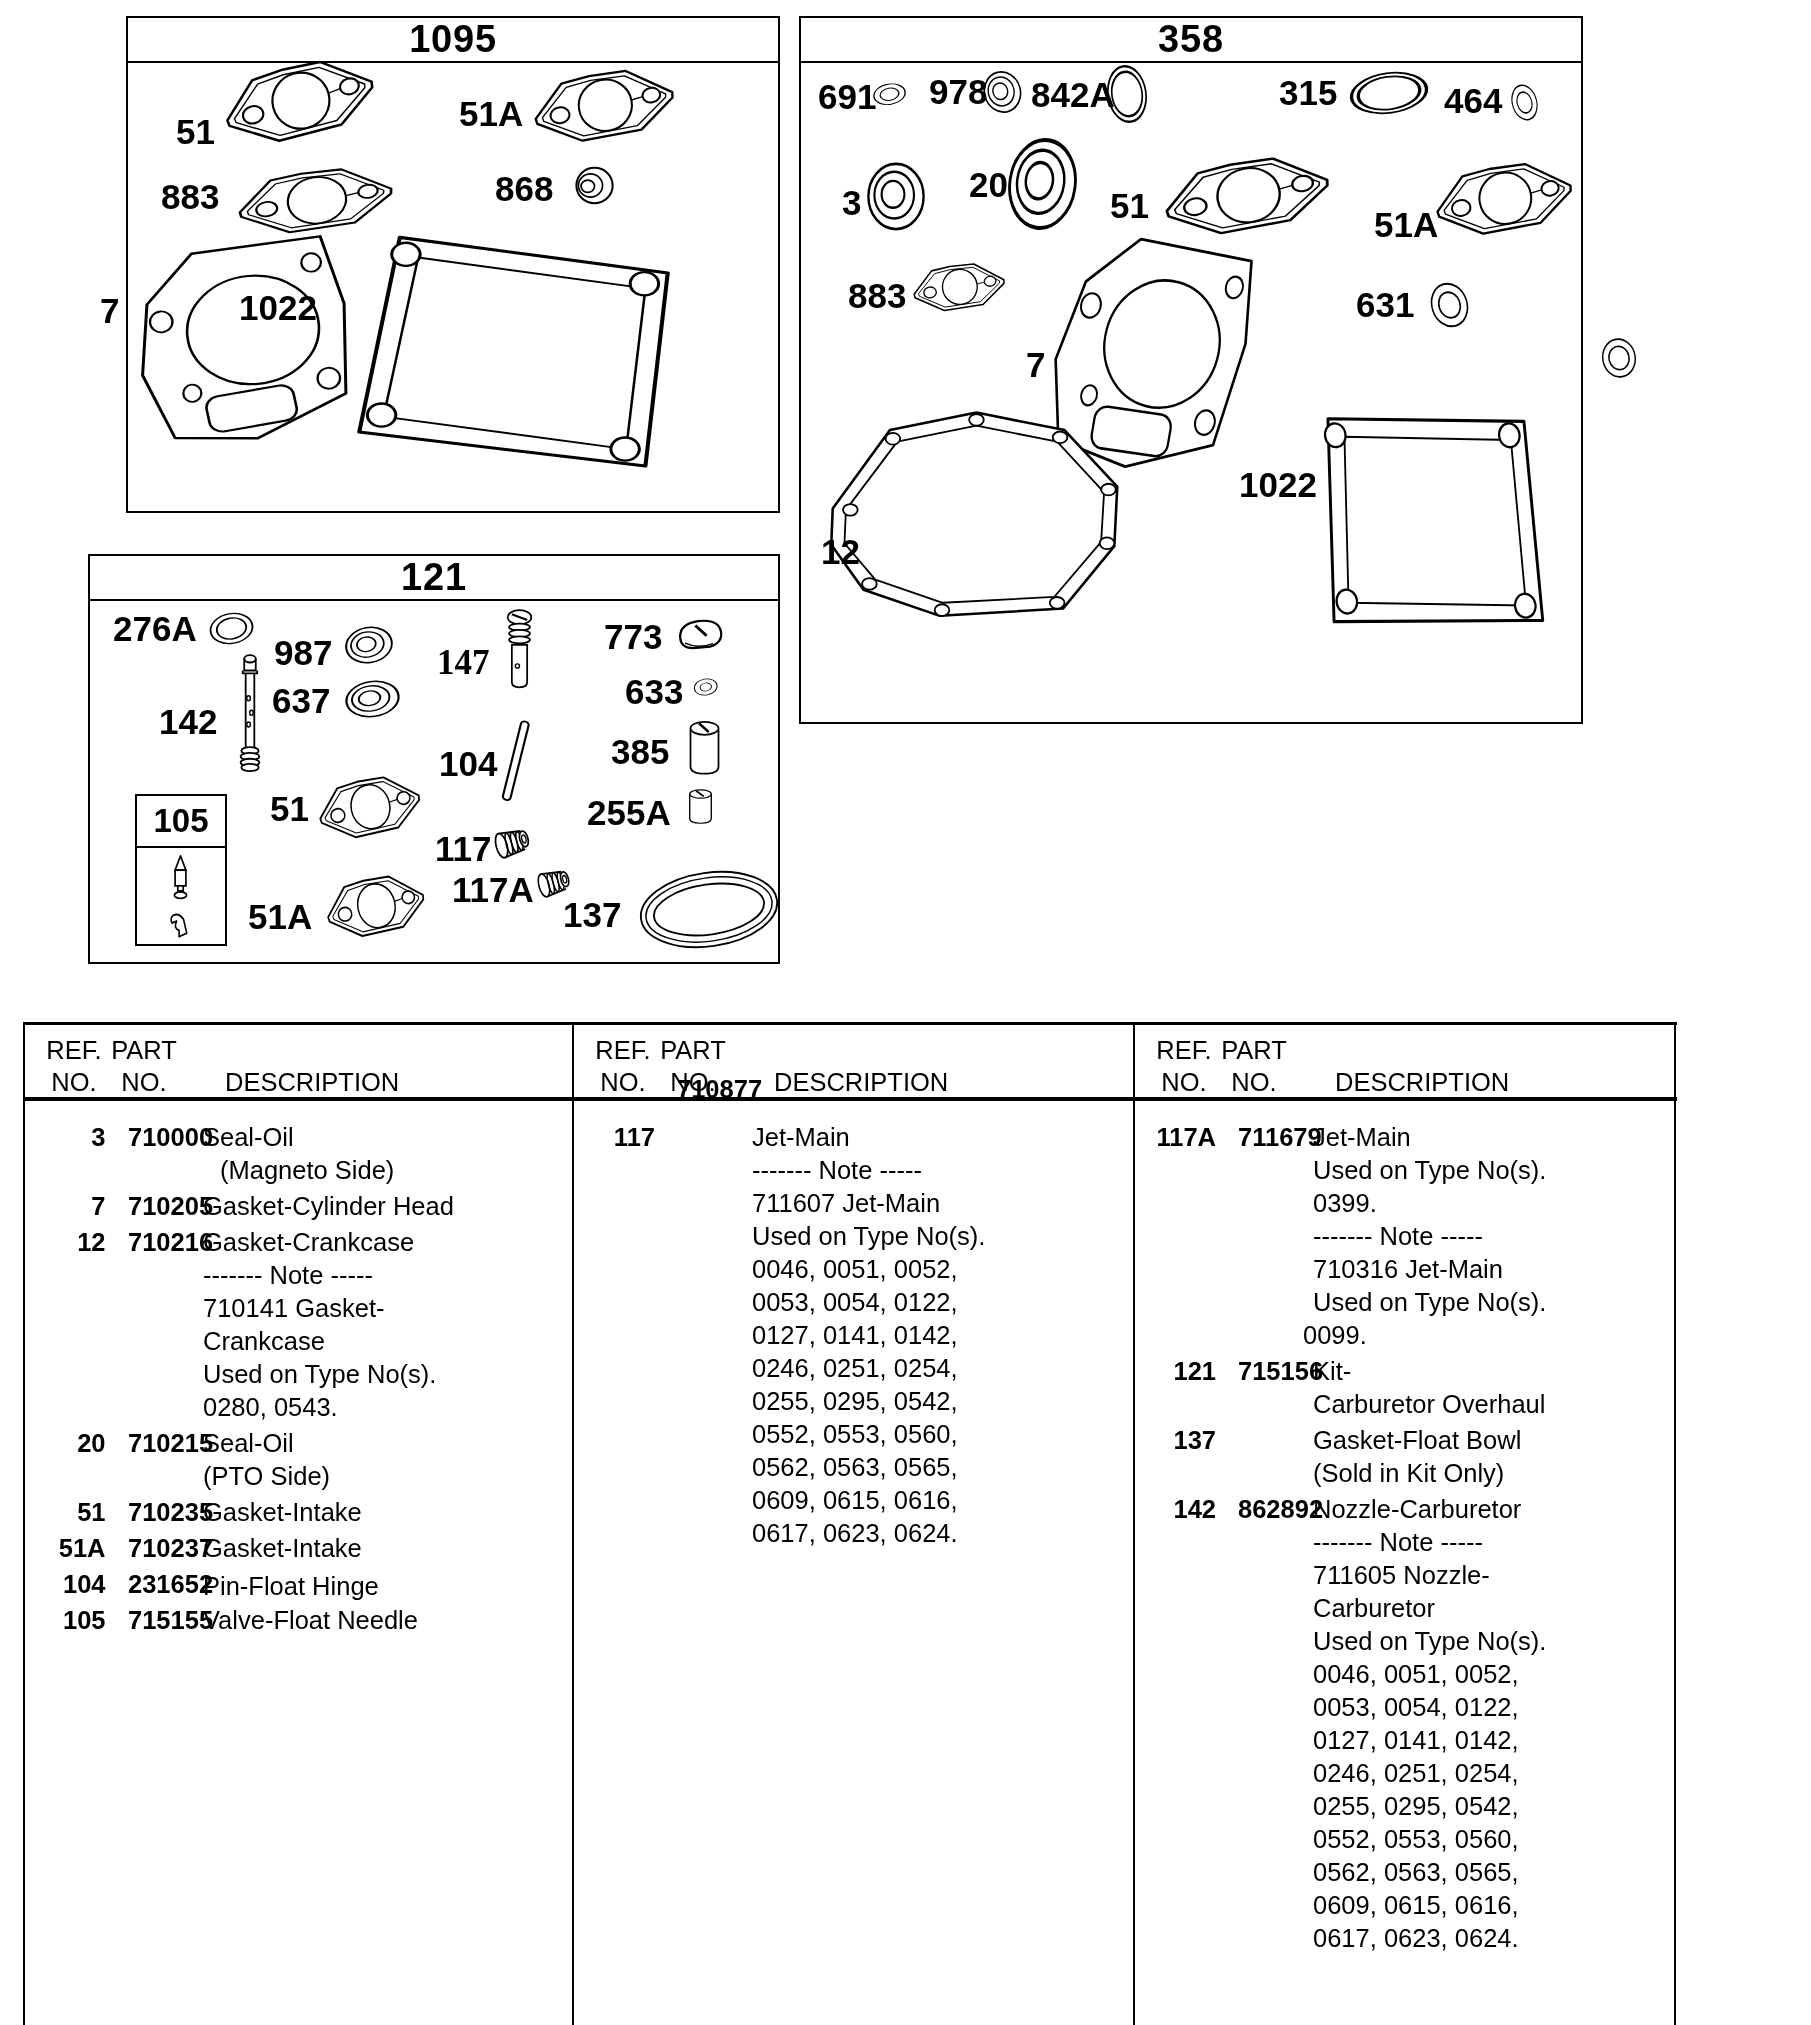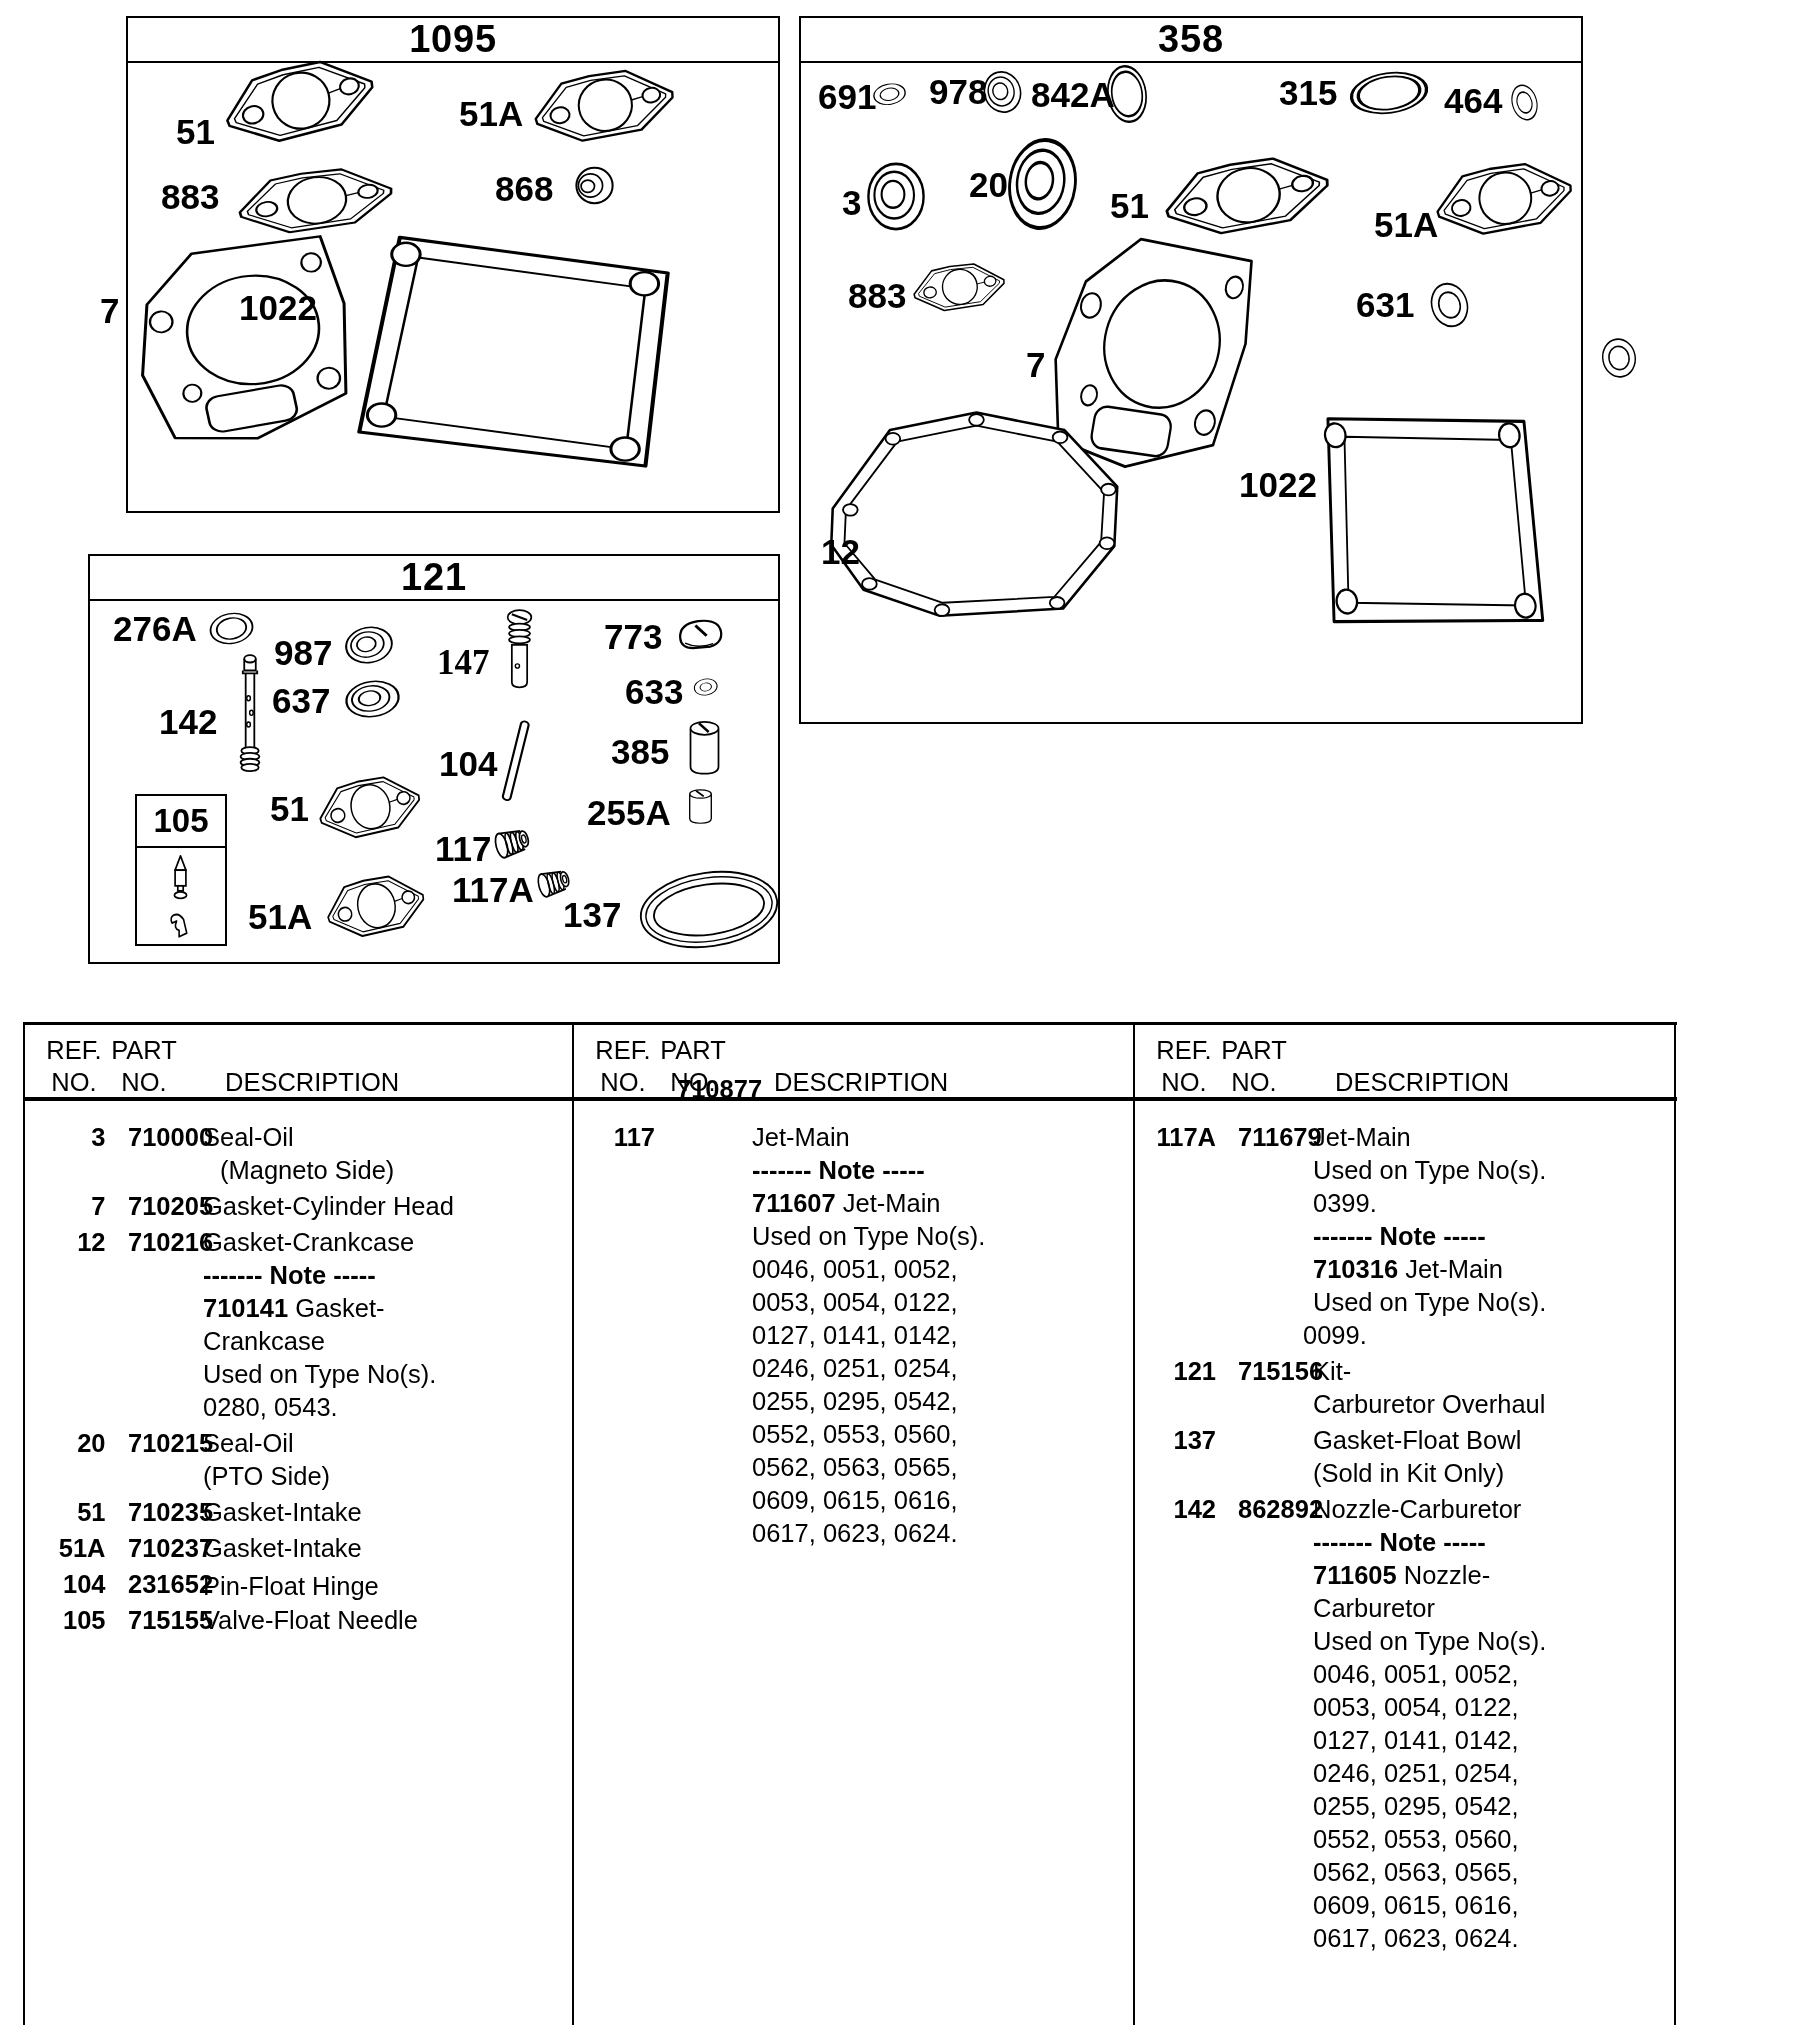--- a/index.html
+++ b/index.html
@@ -6,21 +6,21 @@
   .page{position:relative;width:1811px;height:2025px;background:#fff;overflow:hidden;
         font-family:"Liberation Sans", sans-serif;color:#000;}
   .figbox{position:absolute;border:2.3px solid #000;box-sizing:border-box;background:#fff;}
   .figtitle{height:43px;border-bottom:2.3px solid #000;display:flex;align-items:center;
             justify-content:center;font-size:38px;font-weight:bold;letter-spacing:0.8px;}
   .plabel{position:absolute;font-size:35px;font-weight:bold;line-height:1;white-space:nowrap;}
   .tcell{position:absolute;font-size:25.5px;line-height:30px;white-space:pre;}
   .tref{font-weight:bold;text-align:right;}
   .tpart{font-weight:bold;}
   .thead{font-size:25.5px;font-weight:normal;}
-  .b{font-weight:bold;}
+  .b{font-weight:normal;}
   .tline{position:absolute;background:#000;}
   .subbox{position:absolute;border:2.3px solid #000;box-sizing:border-box;background:#fff;}
   .subtitle{height:50px;border-bottom:2.3px solid #000;display:flex;align-items:center;
             justify-content:center;font-size:33px;font-weight:bold;}
 </style>
 </head>
 <body>
 
 <div class="page">
 

